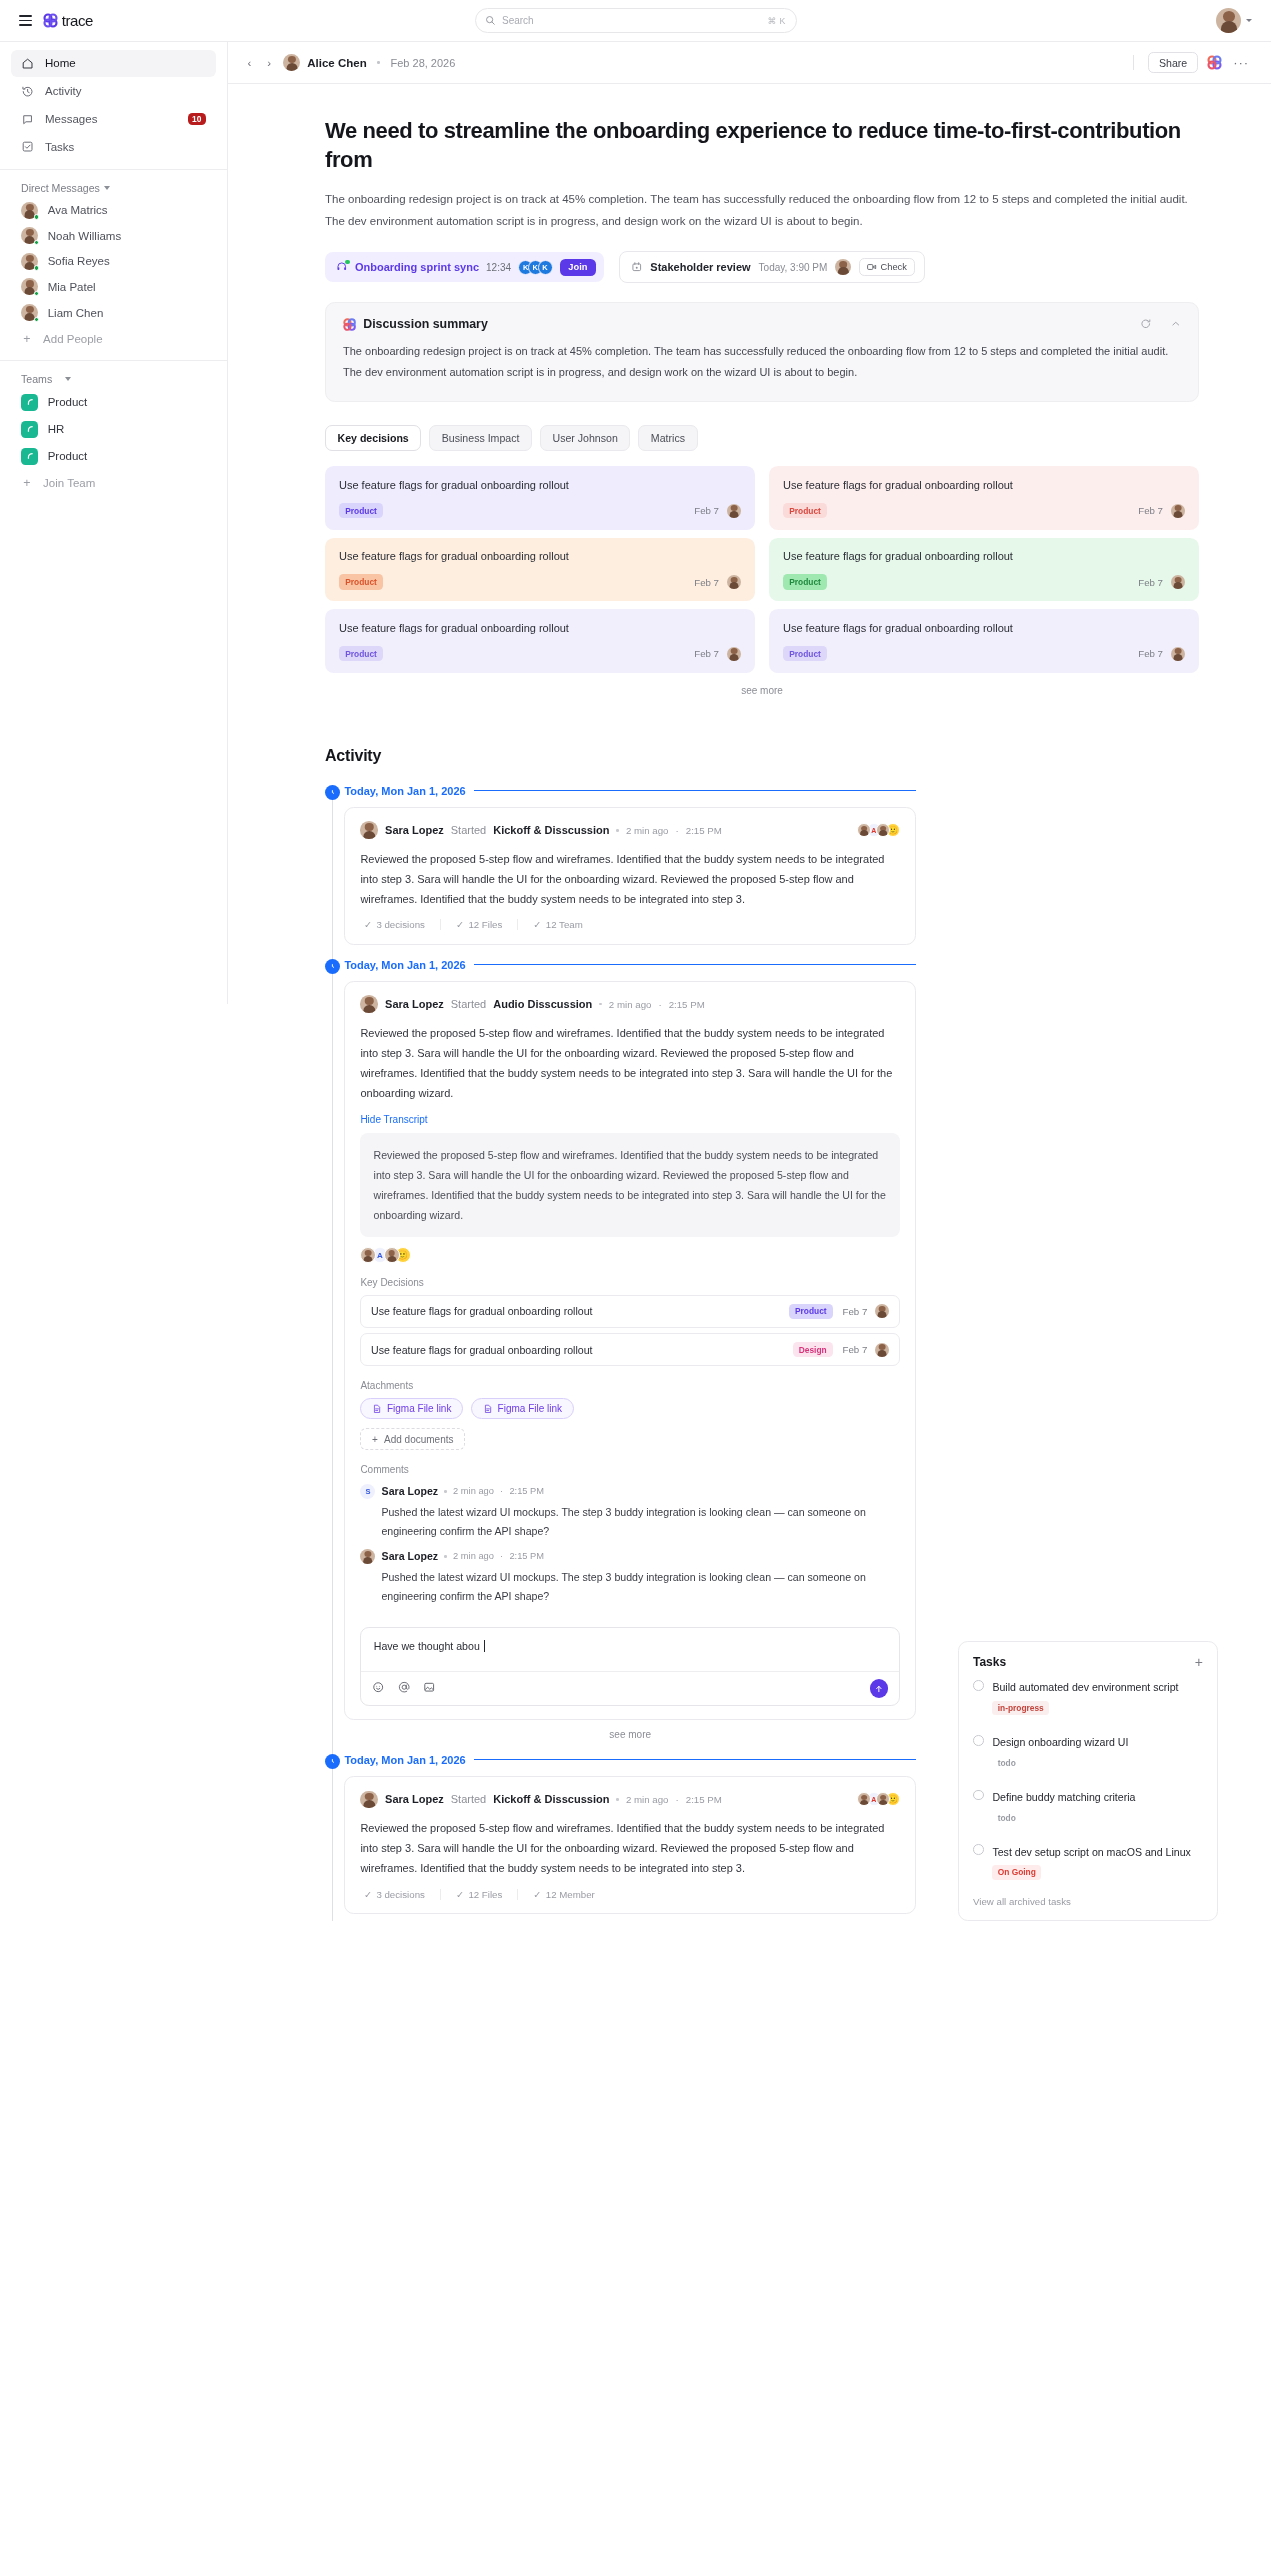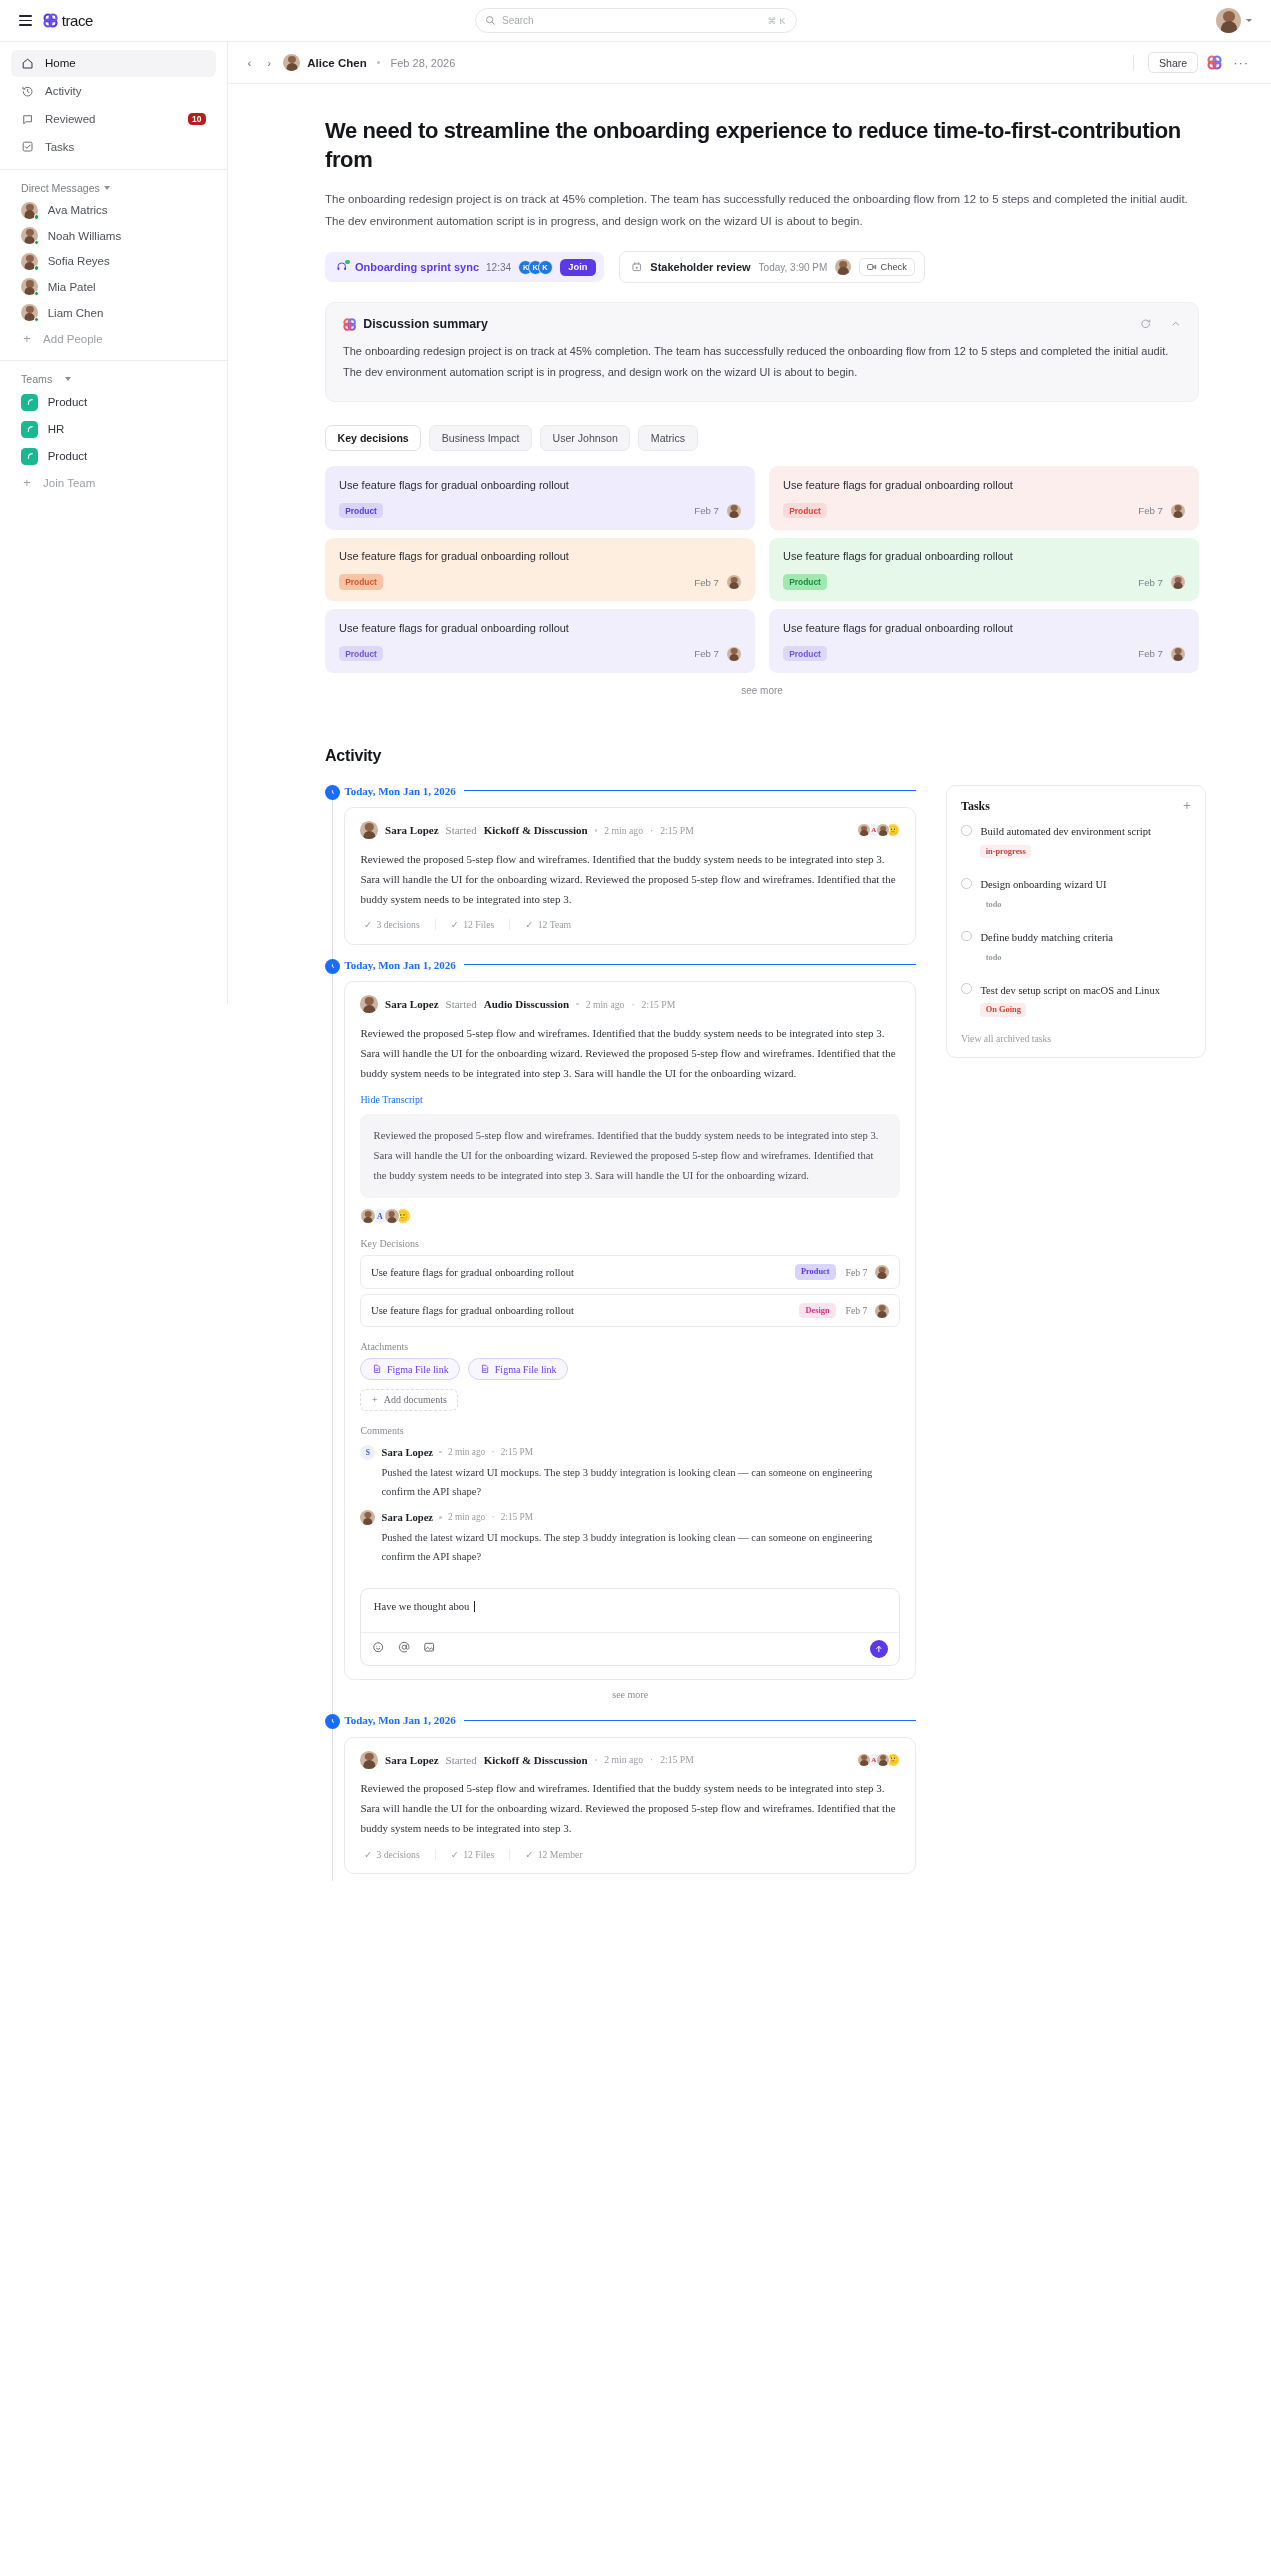--- a/index.html
+++ b/index.html
@@ -194,21 +194,21 @@
   .dcard .r { display: flex; align-items: center; margin-top: 12.4px; }
   .tagpill { font-size: 8.4px; font-weight: 600; border-radius: 4.4px; padding: 2.6px 6.2px; line-height: 1.2; }
   .dcard .sp { flex: 1; }
   .dcard .dt { font-size: 9.7px; color: #7c7e86; margin-right: 8px; }
   .see-more {
     text-align: center; font-size: 10px; color: #8b8d95; margin-top: 12.4px; cursor: pointer;
   }
 
   
   .act-h { font-size: 16px; font-weight: 700; color: #14161c; margin-top: 51px; letter-spacing: -0.2px; }
-  .act-layout { display: flex; gap: 30px; margin-top: 19.4px; align-items: flex-start; font-family: Liberation Serif, serif; }
+  .act-layout { display: flex; gap: 42px; margin-top: 19.4px; align-items: flex-end; }
   .act-col { width: 591px; flex: none; position: relative; }
   .timeline {
     position: absolute; left: 7px; top: 12.4px; bottom: 0; width: 1.3px; background: #dfe0e4;
   }
   .tl-group { position: relative; padding-left: 19.4px; }
   .tl-head { display: flex; align-items: center; gap: 8px; margin-bottom: 10.6px; position: relative; }
   .tl-dot {
     position: absolute; left: -19.4px; top: 0px; width: 15px; height: 15px; border-radius: 50%;
     background: #1a6dfc; display: flex; align-items: center; justify-content: center; z-index: 2;
   }
@@ -370,21 +370,21 @@
       </span>
       <span class="lbl">Activity</span>
     </div>
 
     <div class="nav-item">
       <span class="ico">
         <svg width="13.2" height="13.2" viewBox="0 0 24 24" fill="none" stroke="#6b6d76" stroke-width="1.8" stroke-linejoin="round">
           <path d="M5 5h14v11H9l-4 3.5z"></path>
         </svg>
       </span>
-      <span class="lbl">Reviewed</span>
+      <span class="lbl">Messages</span>
       <span class="badge-count">10</span>
     </div>
 
     <div class="nav-item">
       <span class="ico">
         <svg width="13.2" height="13.2" viewBox="0 0 24 24" fill="none" stroke="#6b6d76" stroke-width="1.8">
           <rect x="4" y="4" width="16" height="16" rx="2.5"></rect>
             <path d="M8 12.2l2.8 2.8L16.4 9.4" stroke-linecap="round" stroke-linejoin="round"></path>
         </svg>
       </span>

